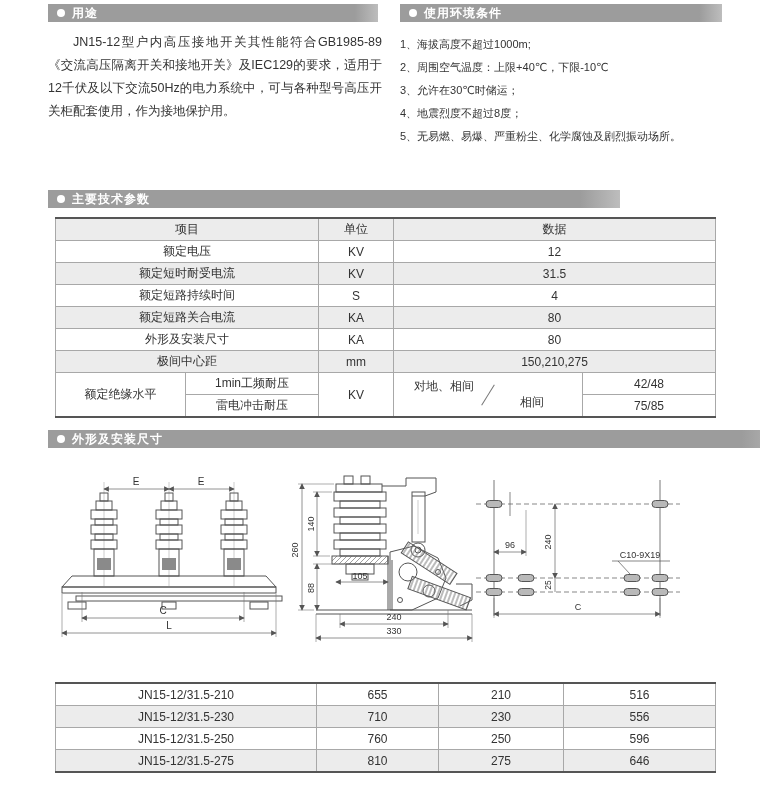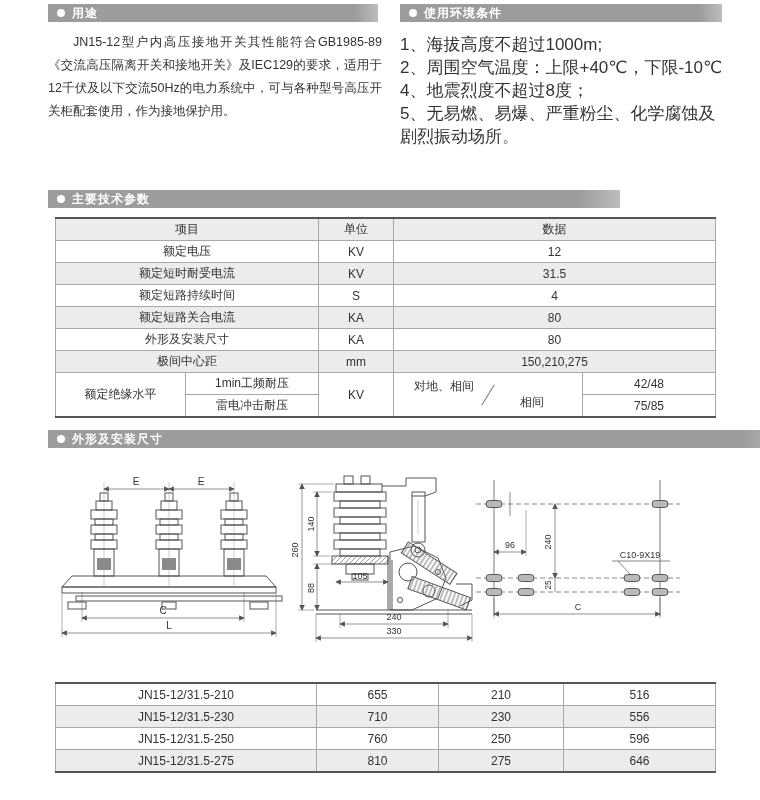--- a/index.html
+++ b/index.html
@@ -12,21 +12,21 @@
   .dot{width:8px;height:8px;border-radius:50%;background:#fff;margin-right:7px;flex:0 0 auto;}
   #bar-usage{left:48px;top:4px;width:330px;}
   #bar-env{left:400px;top:4px;width:322px;}
   #bar-params{left:48px;top:190px;width:572px;}
   #bar-dims{left:48px;top:430px;width:746px;}
   
   .para{position:absolute;left:48px;top:31px;width:334px;font-size:12.5px;line-height:23px;
         text-indent:2em;text-align:justify;color:#333;}
   
   .envlist{position:absolute;left:400px;top:33px;width:332px;margin:0;padding:0;list-style:none;
-           font-size:17px;line-height:23px;color:#333;}
+           font-size:11px;line-height:23px;color:#333;}
   
   table{border-collapse:collapse;position:absolute;left:55px;font-size:12px;color:#333;
         text-align:center;table-layout:fixed;}
   table td{border:1px solid #a8a8a8;height:21px;padding:0 3px;overflow:hidden;}
   .params{top:217px;width:660px;border-top:2px solid #555;border-bottom:2px solid #555;}
   .models{top:682px;width:660px;border-top:2px solid #555;border-bottom:2px solid #555;}
   tr.g{background:#ececec;text-align:center;}
   
   .diag-cell{position:relative;}
   .diag-top{position:absolute;left:20px;top:5px;}
@@ -53,20 +53,21 @@
   <div class="bar" id="bar-usage">
     <span class="dot"></span>
     <span>用途</span>
   </div>
 
   <div class="para">JN15-12型户内高压接地开关其性能符合GB1985-89《交流高压隔离开关和接地开关》及IEC129的要求，适用于12千伏及以下交流50Hz的电力系统中，可与各种型号高压开关柜配套使用，作为接地保护用。</div>
 
   <ul class="envlist">
     <li>1、海拔高度不超过1000m;</li>
     <li>2、周围空气温度：上限+40℃，下限-10℃</li>
+    <li>3、允许在30℃时储运；</li>
     <li>4、地震烈度不超过8度；</li>
     <li>5、无易燃、易爆、严重粉尘、化学腐蚀及剧烈振动场所。</li>
   </ul>
 
   <div class="bar" id="bar-params">
     <span class="dot"></span>
     <span>主要技术参数</span>
   </div>
 
   <table class="params">

